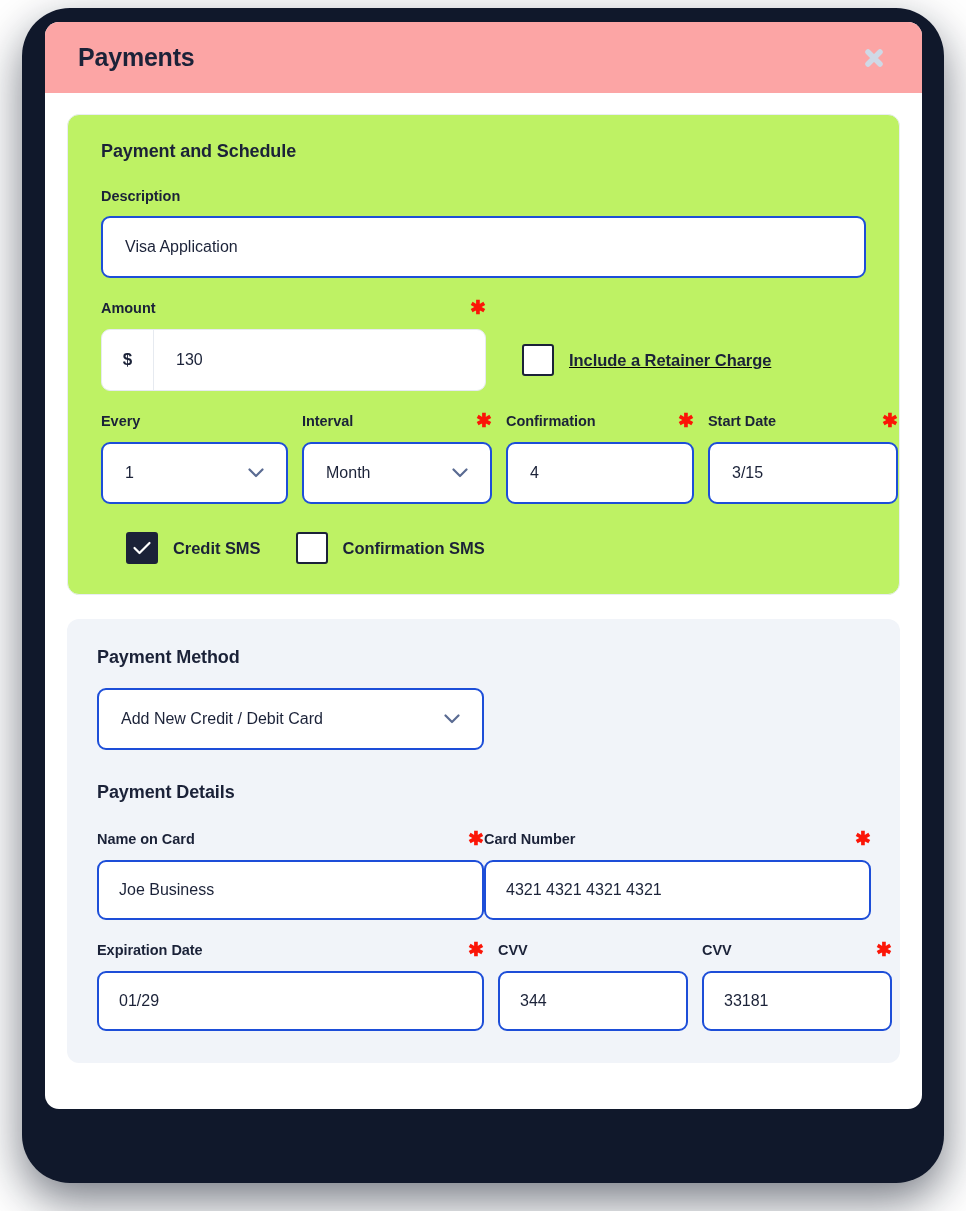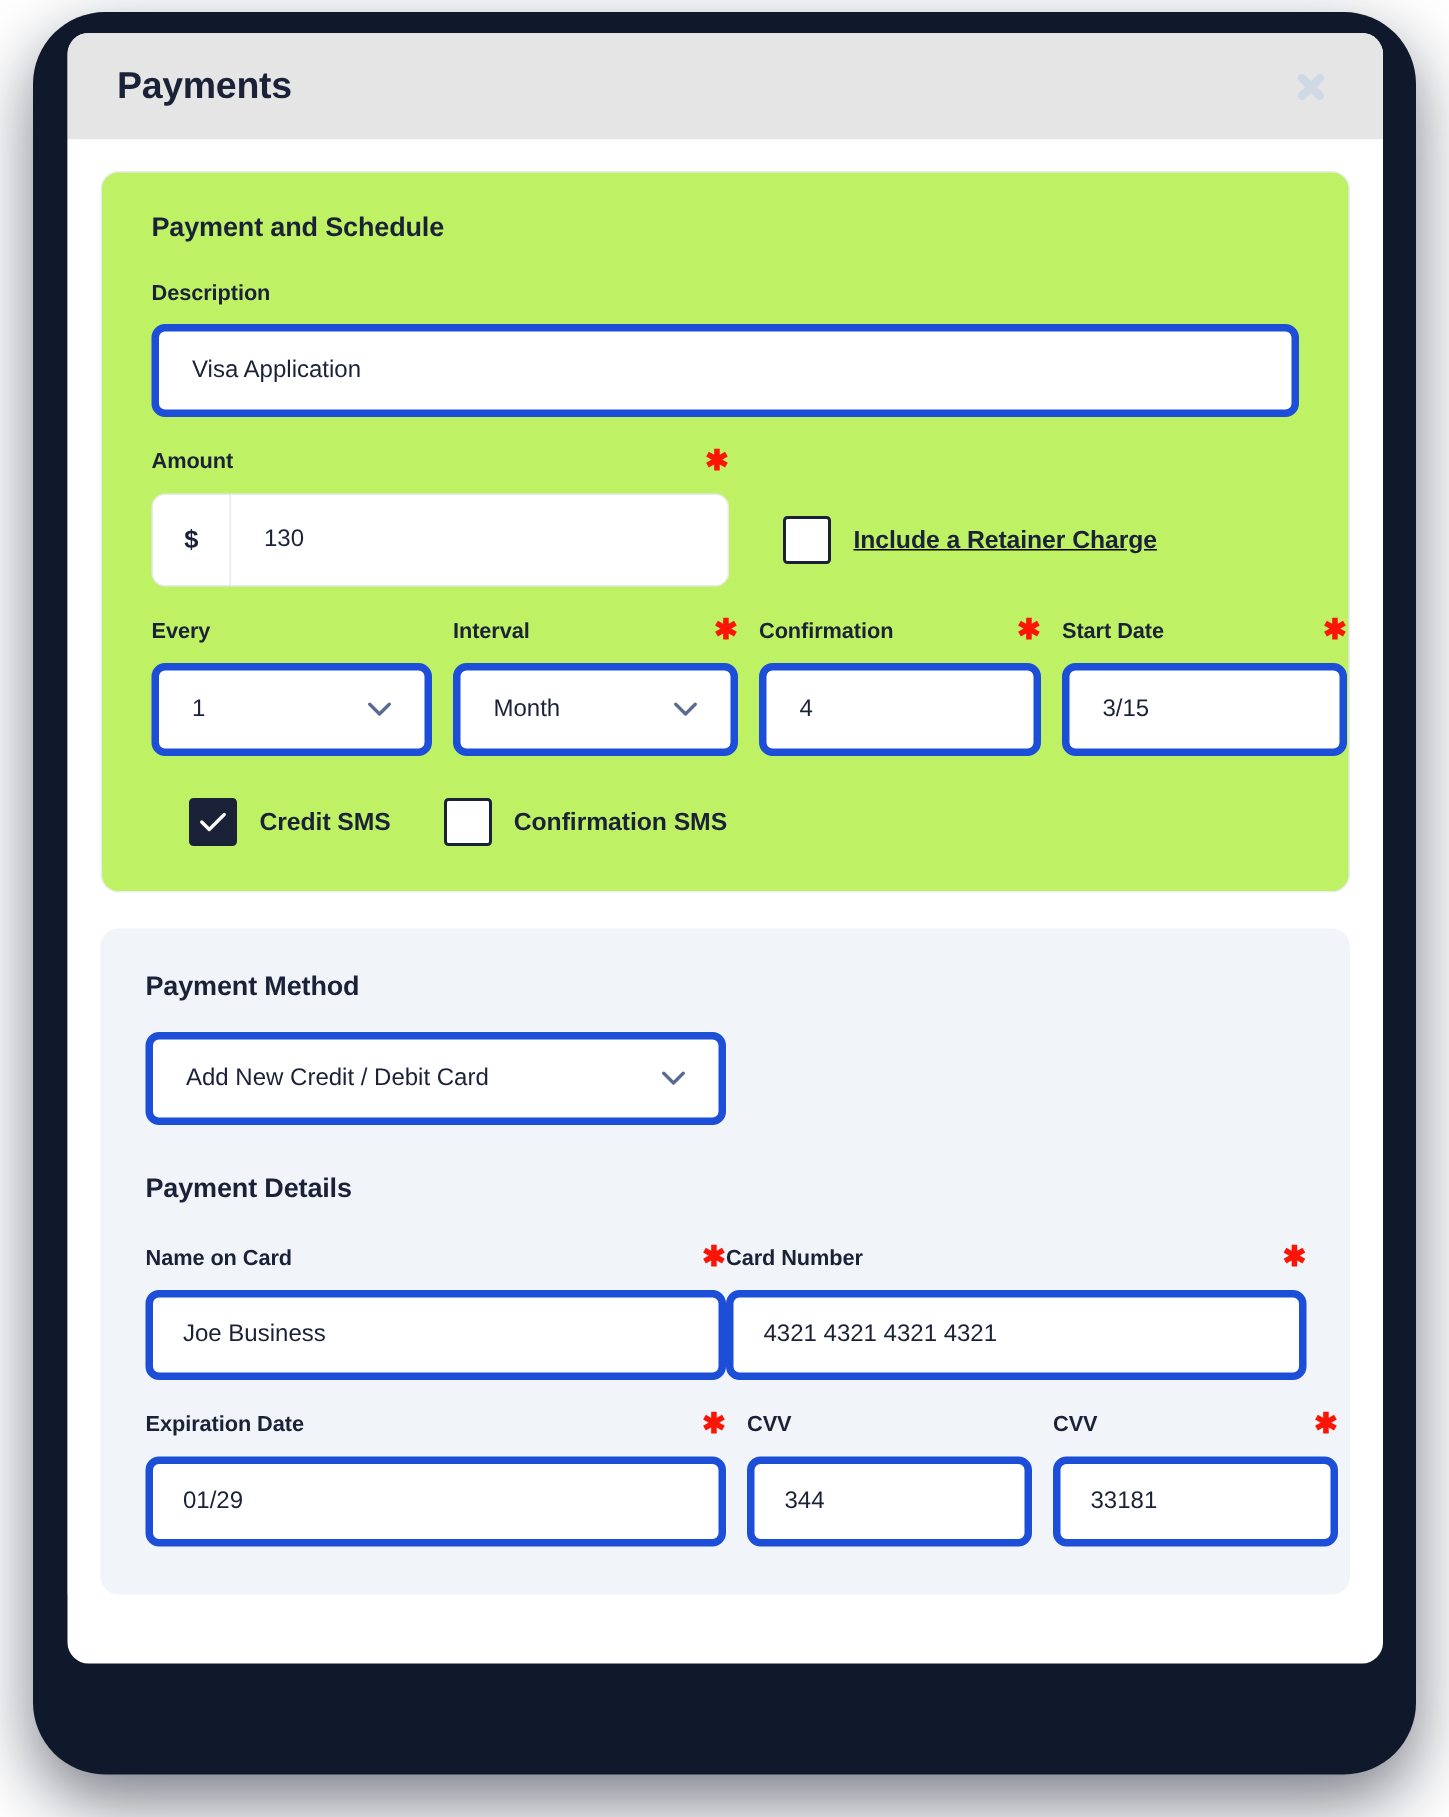--- a/index.html
+++ b/index.html
@@ -31,21 +31,21 @@
     width: 877px;
     height: 1087px;
     background: #ffffff;
     border-radius: 14px;
     overflow: hidden;
   }
 
   
   .modal-header {
     height: 71px;
-    background: #e5e5e5;
+    background: #fca5a5;
     display: flex;
     align-items: center;
     justify-content: space-between;
     padding: 0 33px 0 33px;
   }
   .modal-title {
     font-size: 25px;
     font-weight: bold;
     color: #1b2238;
     letter-spacing: -0.2px;
@@ -103,21 +103,21 @@
   .req {
     color: #fb1507;
     font-size: 19px;
     line-height: 1;
     font-weight: bold;
     margin-left: 6px;
   }
 
   .input {
     height: 62px;
-    border: 5px solid #1d4ed8;
+    border: 2px solid #1d4ed8;
     border-radius: 9px;
     background: #ffffff;
     display: flex;
     align-items: center;
     padding: 0 22px;
     font-size: 16px;
     color: #1b2238;
     width: 100%;
   }
 

